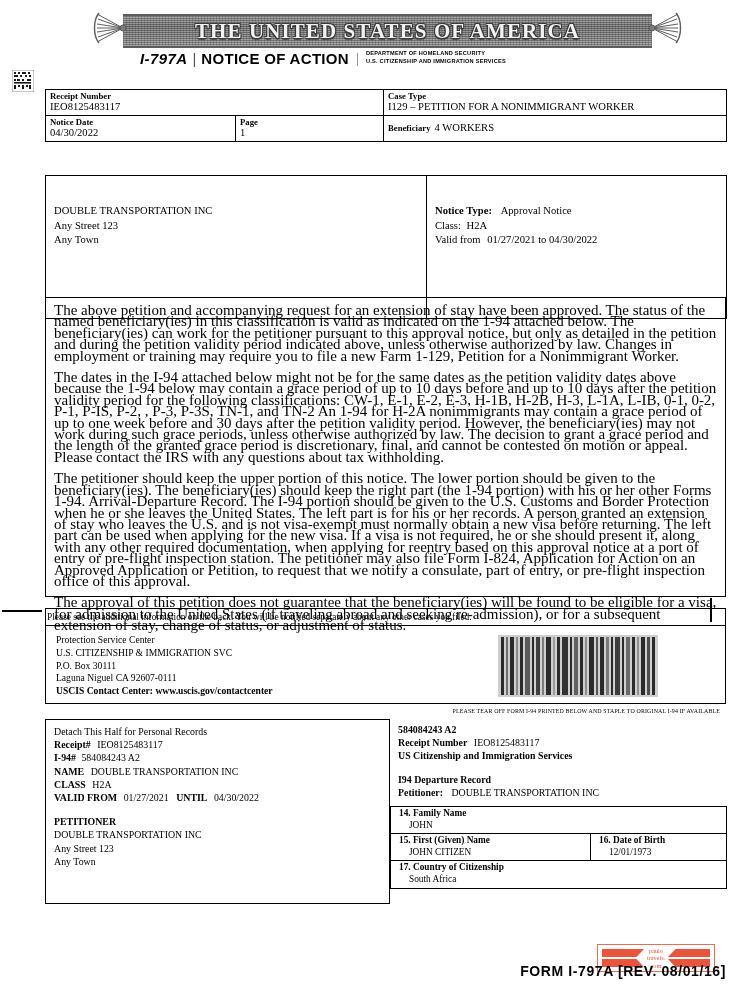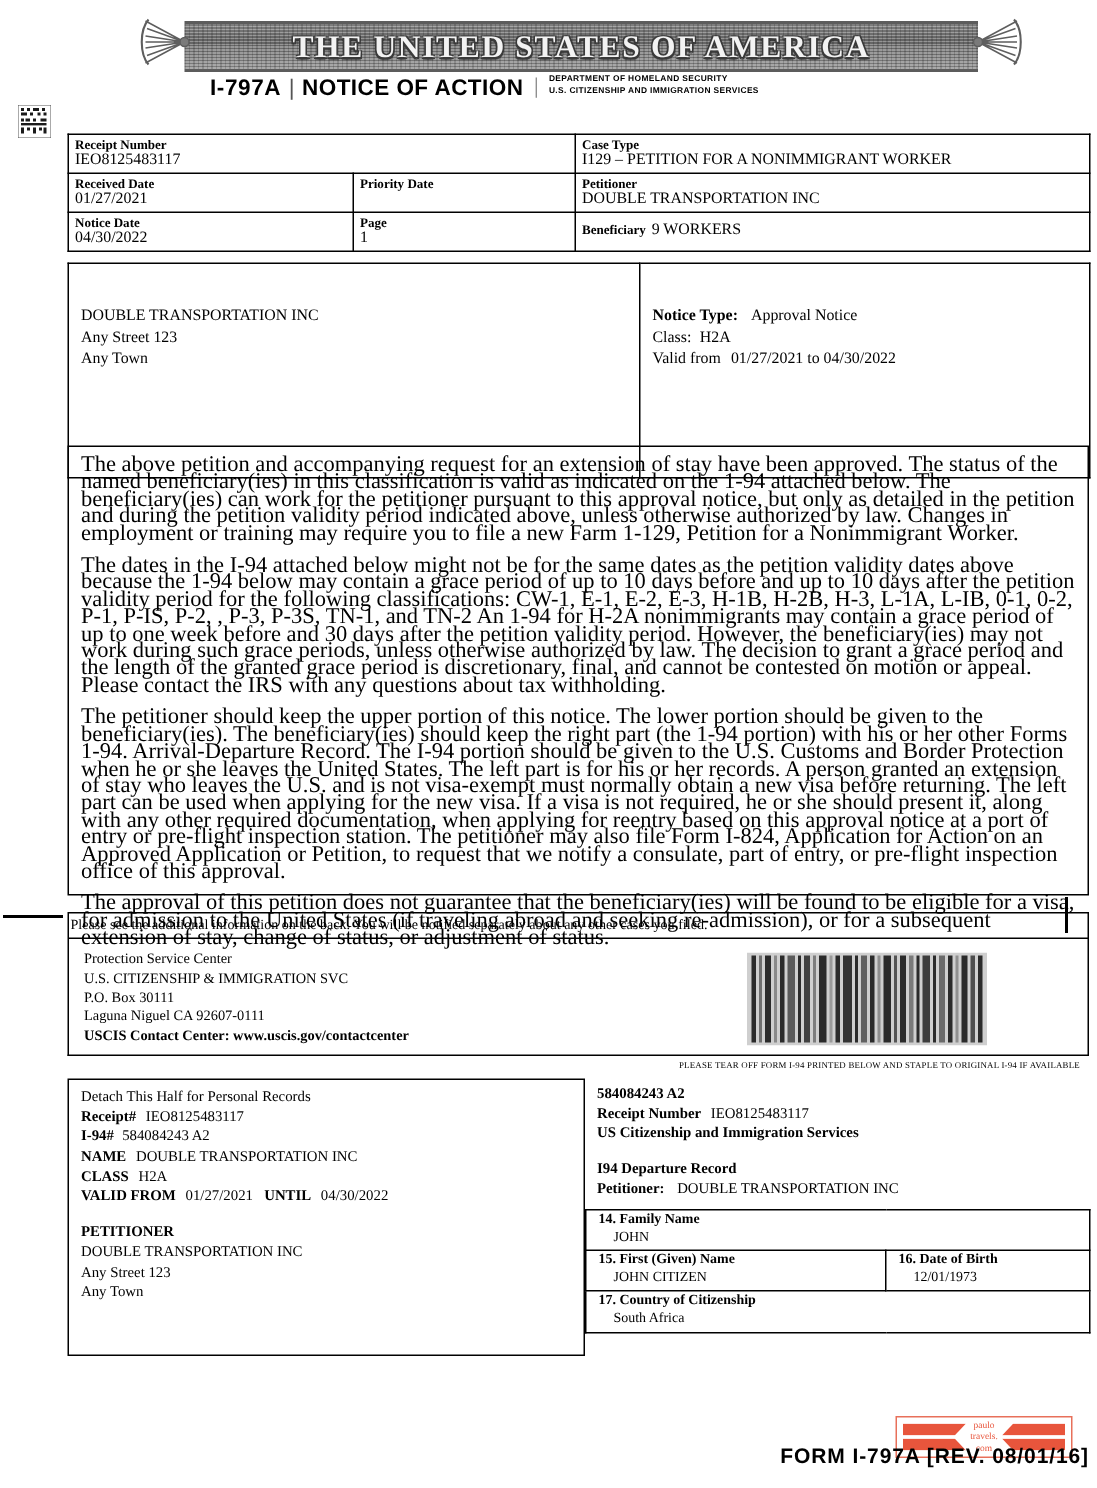--- a/index.html
+++ b/index.html
@@ -28,21 +28,21 @@
       -1px -1px 0 #3a3a3a, 1px -1px 0 #3a3a3a,
       -1px 1px 0 #3a3a3a, 1px 1px 0 #3a3a3a,
        0 2px 1px rgba(0,0,0,.55);
     white-space:nowrap;
   }
   .rosette{position:absolute;top:-2px;width:34px;height:36px;}
   .rosette.left{left:-2px;}
   .rosette.right{right:-2px;}
 
   .subhead{position:absolute;left:140px;top:47px;width:500px;height:20px;display:flex;align-items:flex-end;}
-  .subhead .form-no{font-family:"Liberation Sans",sans-serif;font-weight:bold;font-size:15px;letter-spacing:.4px;}
+  .subhead .form-no{font-family:"Liberation Sans",sans-serif;font-weight:bold;font-size:15px;letter-spacing:.4px;font-style:italic;}
   .subhead .sep{font-family:"Liberation Sans",sans-serif;font-weight:normal;font-size:15px;margin:0 5px;color:#555;}
   .subhead .noa{font-family:"Liberation Sans",sans-serif;font-weight:bold;font-size:15px;letter-spacing:.3px;}
   .subhead .pipe{margin:0 7px;color:#777;font-size:15px;}
   .subhead .dept{font-family:"Liberation Sans",sans-serif;font-size:5.6px;font-weight:bold;line-height:7.5px;letter-spacing:.25px;padding-bottom:2px;}
 
   
   .datamatrix{position:absolute;left:12px;top:70px;width:22px;height:22px;}
 
   
   .tbl{position:absolute;border-collapse:collapse;table-layout:fixed;}
@@ -176,44 +176,30 @@
         <span class="lbl">Receipt Number</span>
         <span class="val">IEO8125483117</span>
       </td>
       <td>
         <span class="lbl">Case Type</span>
         <span class="val">I129 – PETITION FOR A NONIMMIGRANT WORKER</span>
       </td>
     </tr>
     <tr>
       <td>
-        <span class="lbl">Received Date</span>
-        <span class="val">01/27/2021</span>
-      </td>
-      <td>
-        <span class="lbl">Priority Date</span>
-        <span class="val"></span>
-      </td>
-      <td>
-        <span class="lbl">Petitioner</span>
-        <span class="val">DOUBLE TRANSPORTATION INC</span>
-      </td>
-    </tr>
-    <tr>
-      <td>
         <span class="lbl">Notice Date</span>
         <span class="val">04/30/2022</span>
       </td>
       <td>
         <span class="lbl">Page</span>
         <span class="val">1</span>
       </td>
       <td>
         <span class="lbl" style="display:inline">Beneficiary</span>
-        <span class="inline-val">9 WORKERS</span>
+        <span class="inline-val">4 WORKERS</span>
       </td>
     </tr>
   </tbody>
     </table>
 
   <table id="addr-table" class="tbl">
     <colgroup>
         <col style="width:381px">
         <col style="width:300px">
       </colgroup>

